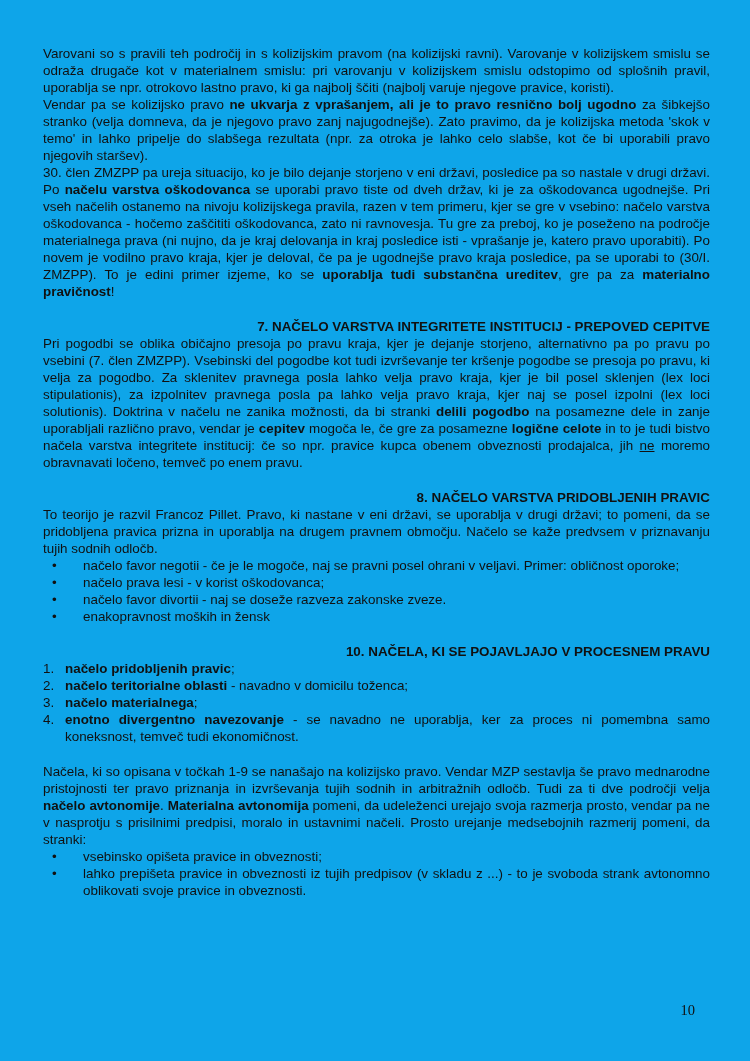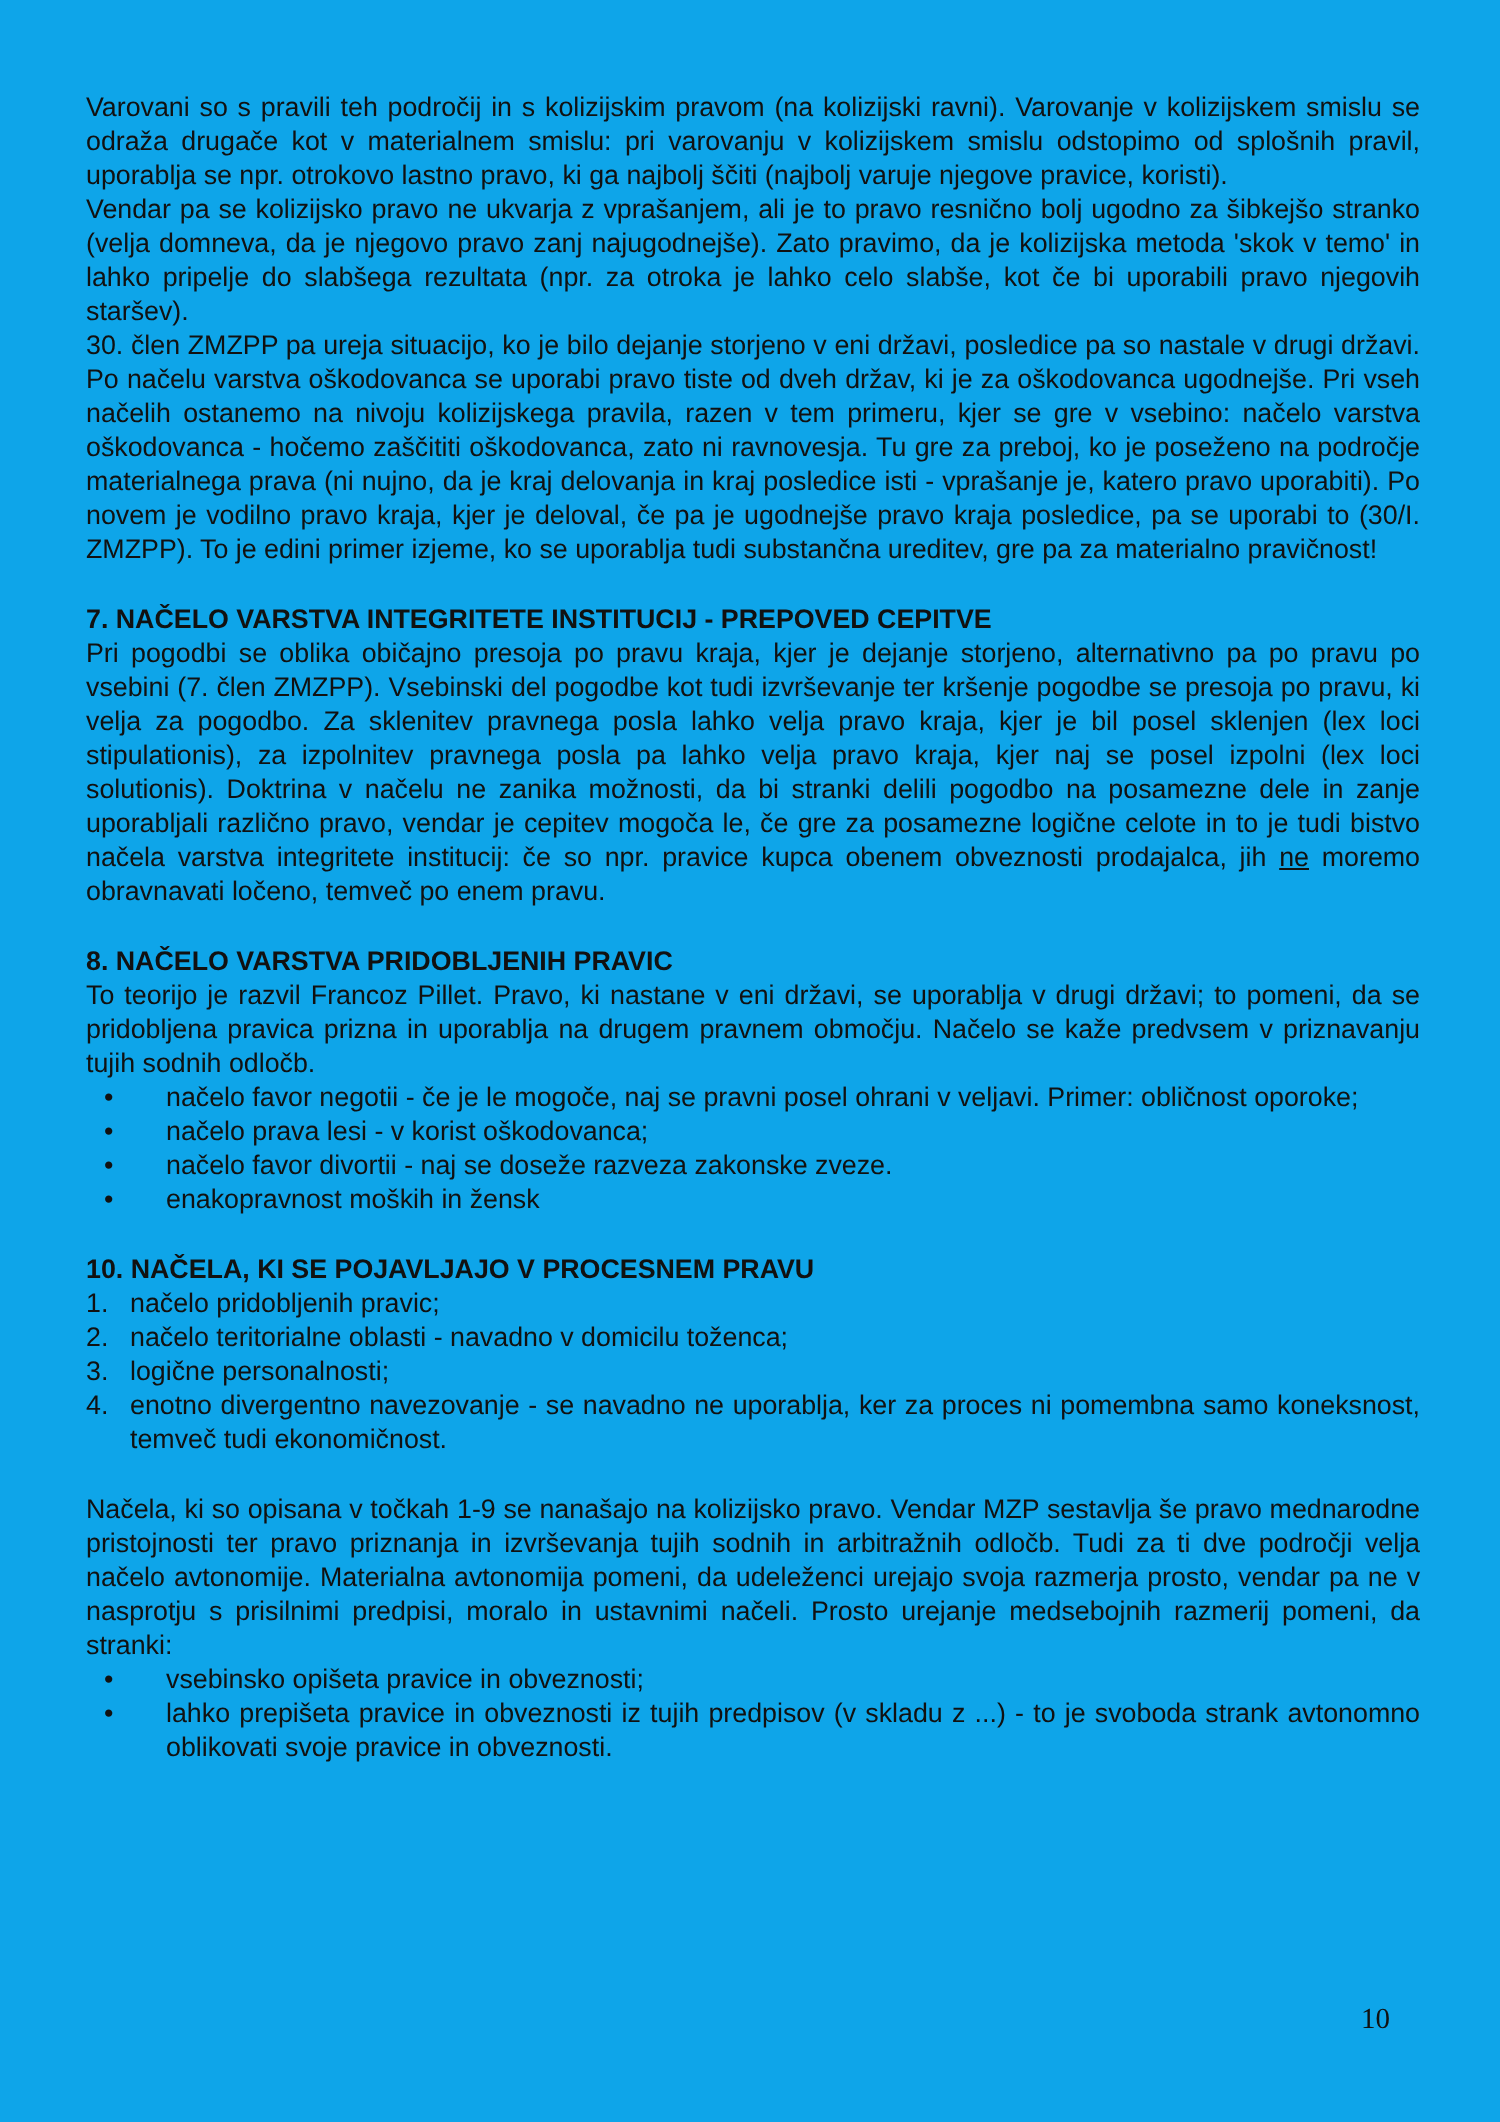--- a/index.html
+++ b/index.html
@@ -25,26 +25,26 @@
     margin: 0;
     padding: 0;
     font-size: 13.4px;
     line-height: 17px;
   }
   .content p {
     text-align: justify;
   }
   .content h2 {
     font-weight: bold;
-    text-align: left;
+    text-align: right;
   }
   .gap {
     margin-top: 18px !important;
   }
-  .b { font-weight: normal; margin-top: 23px; }
+  .b { font-weight: bold; margin-top: 23px; }
   .u { text-decoration: underline; margin-top: 21px; }
   .list { }
   .li {
     display: flex;
     align-items: flex-start;
   }
   .li .marker {
     flex: 0 0 40px;
     box-sizing: border-box;
     padding-left: 9px;
@@ -101,21 +101,21 @@
         <div class="li num">
           <span class="marker">1.</span>
           <span class="li-text"><span class="b">načelo pridobljenih pravic</span><span>;</span></span>
         </div>
         <div class="li num">
           <span class="marker">2.</span>
           <span class="li-text"><span class="b">načelo teritorialne oblasti</span><span> - navadno v domicilu toženca;</span></span>
         </div>
         <div class="li num">
           <span class="marker">3.</span>
-          <span class="li-text"><span class="b">logične personalnosti</span><span>;</span></span>
+          <span class="li-text"><span class="b">načelo materialnega</span><span>;</span></span>
         </div>
         <div class="li num">
           <span class="marker">4.</span>
           <span class="li-text"><span class="b">enotno divergentno navezovanje</span><span> - se navadno ne uporablja, ker za proces ni pomembna samo koneksnost, temveč tudi ekonomičnost.</span></span>
         </div>
       </div>
       <p class="gap"><span>Načela, ki so opisana v točkah 1-9 se nanašajo na kolizijsko pravo. Vendar MZP sestavlja še pravo mednarodne pristojnosti ter pravo priznanja in izvrševanja tujih sodnih in arbitražnih odločb. Tudi za ti dve področji velja </span><span class="b">načelo avtonomije</span><span>. </span><span class="b">Materialna avtonomija</span><span> pomeni, da udeleženci urejajo svoja razmerja prosto, vendar pa ne v nasprotju s prisilnimi predpisi, moralo in ustavnimi načeli. Prosto urejanje medsebojnih razmerij pomeni, da stranki:</span></p>
       <div class="list">
         <div class="li">
           <span class="marker">•</span>

